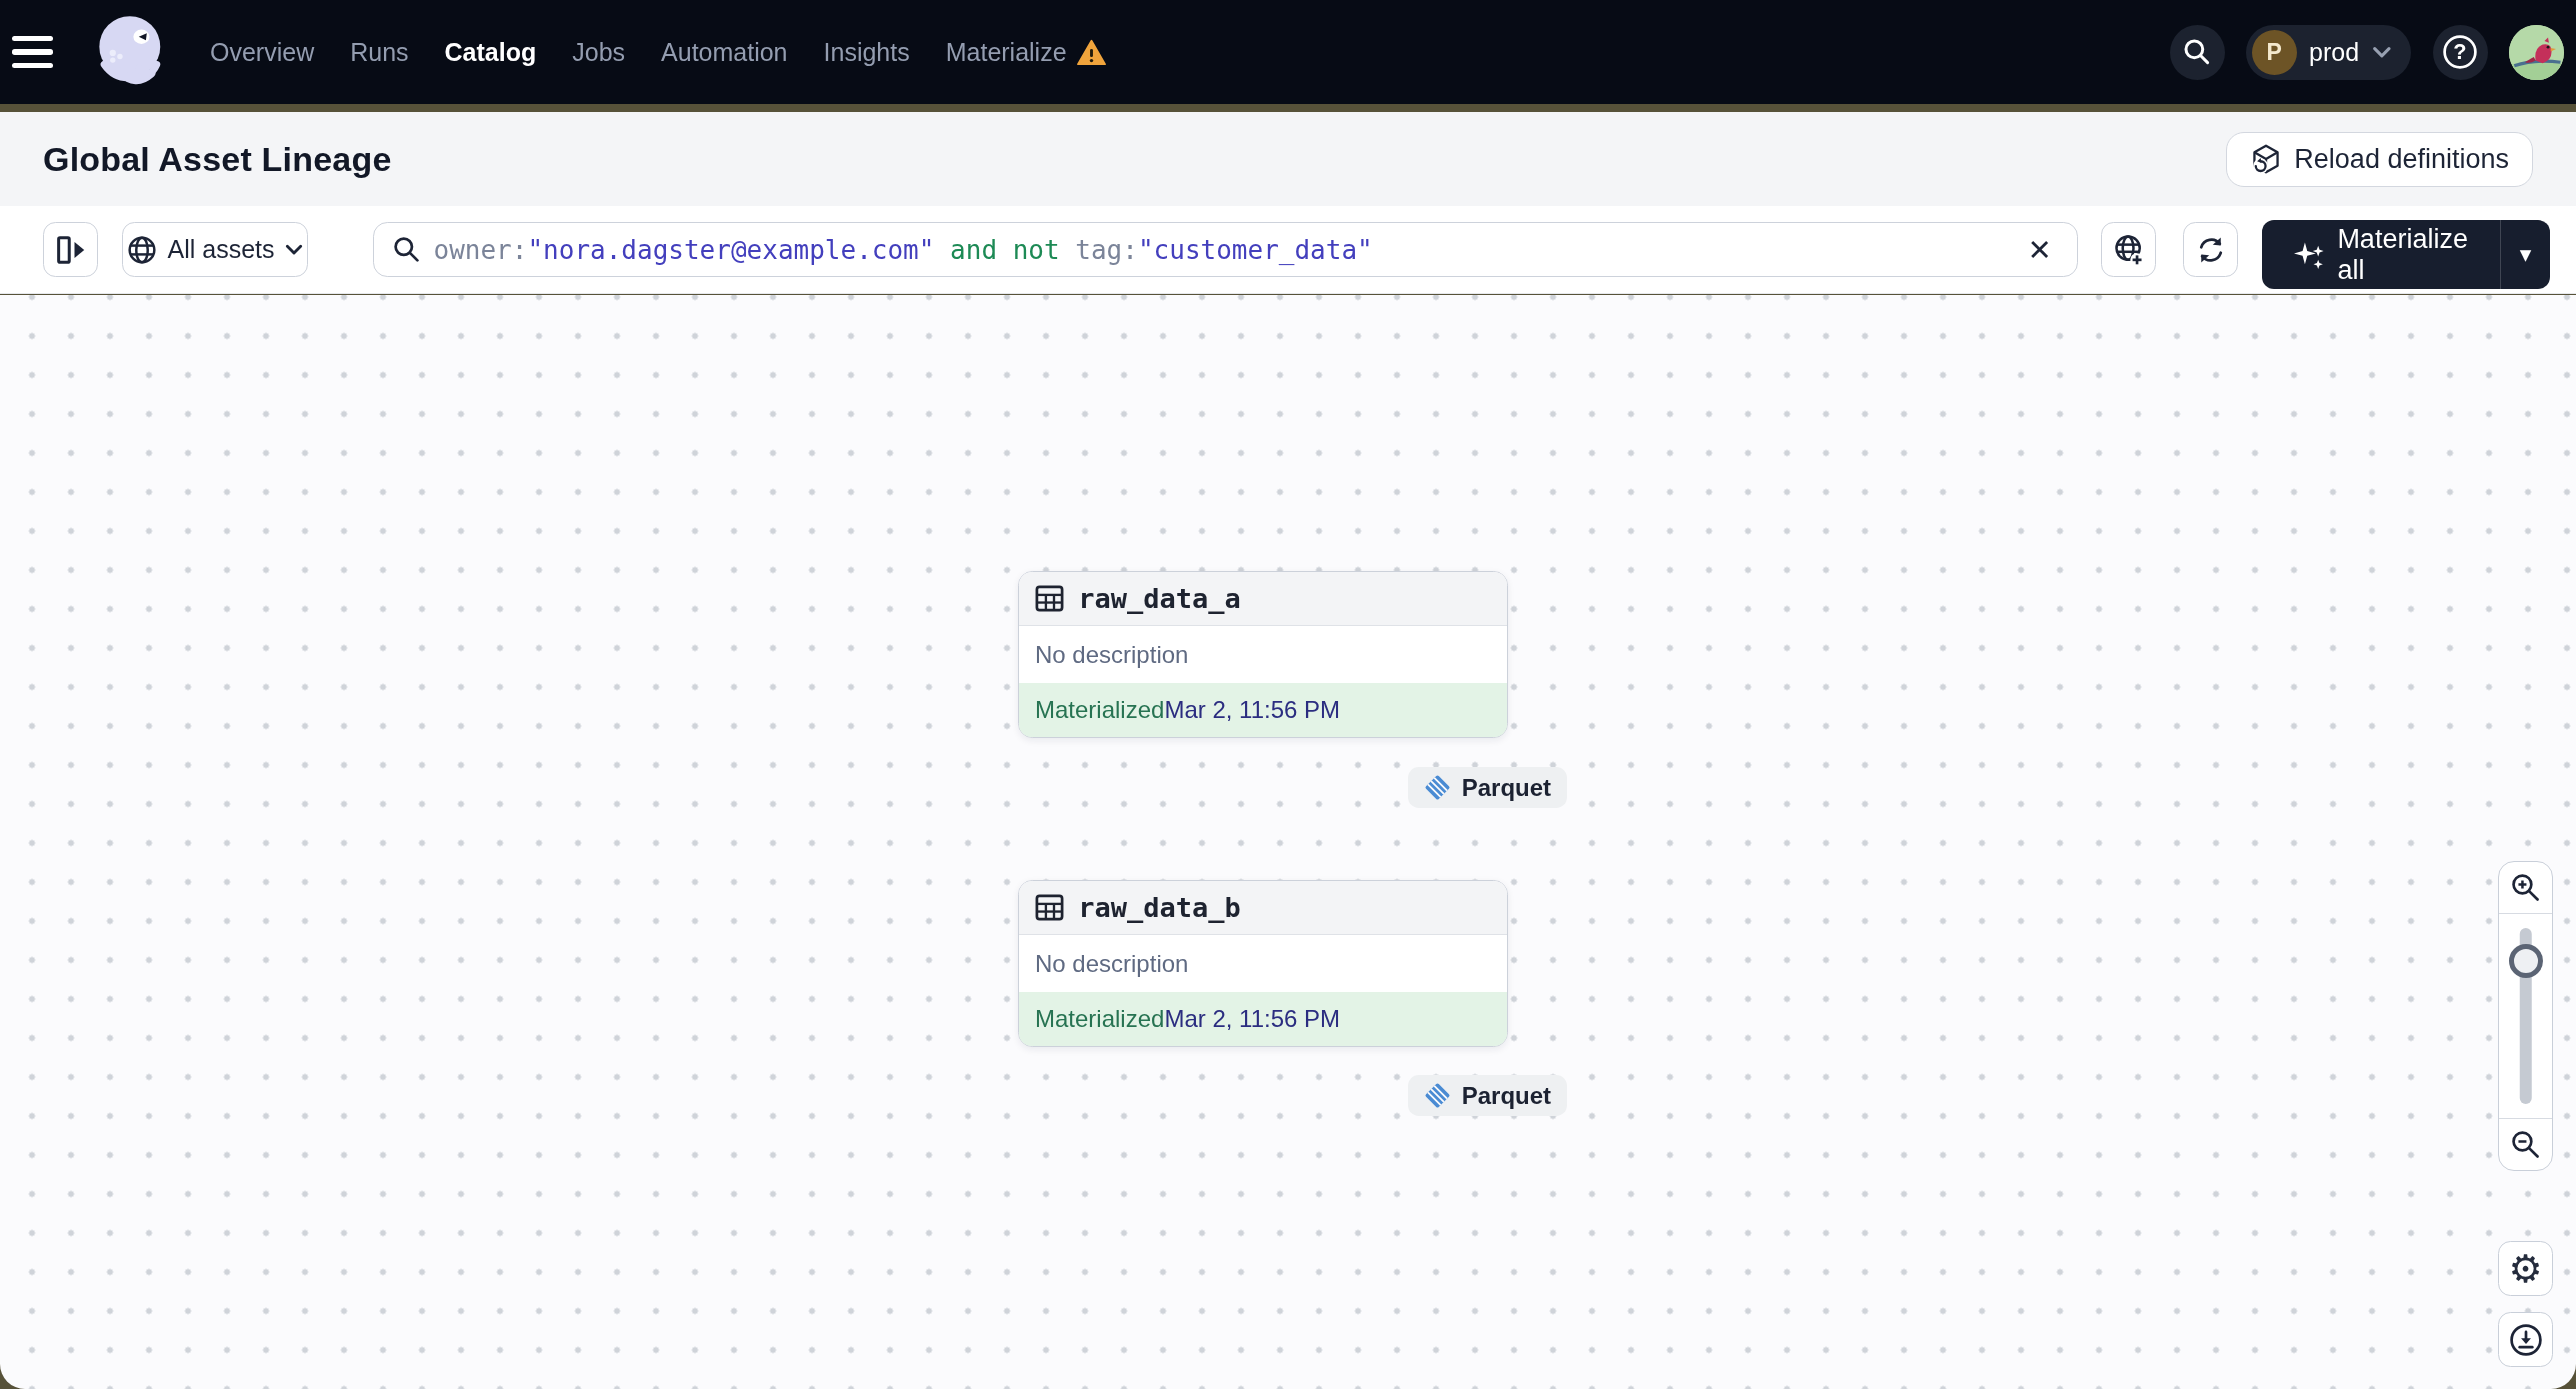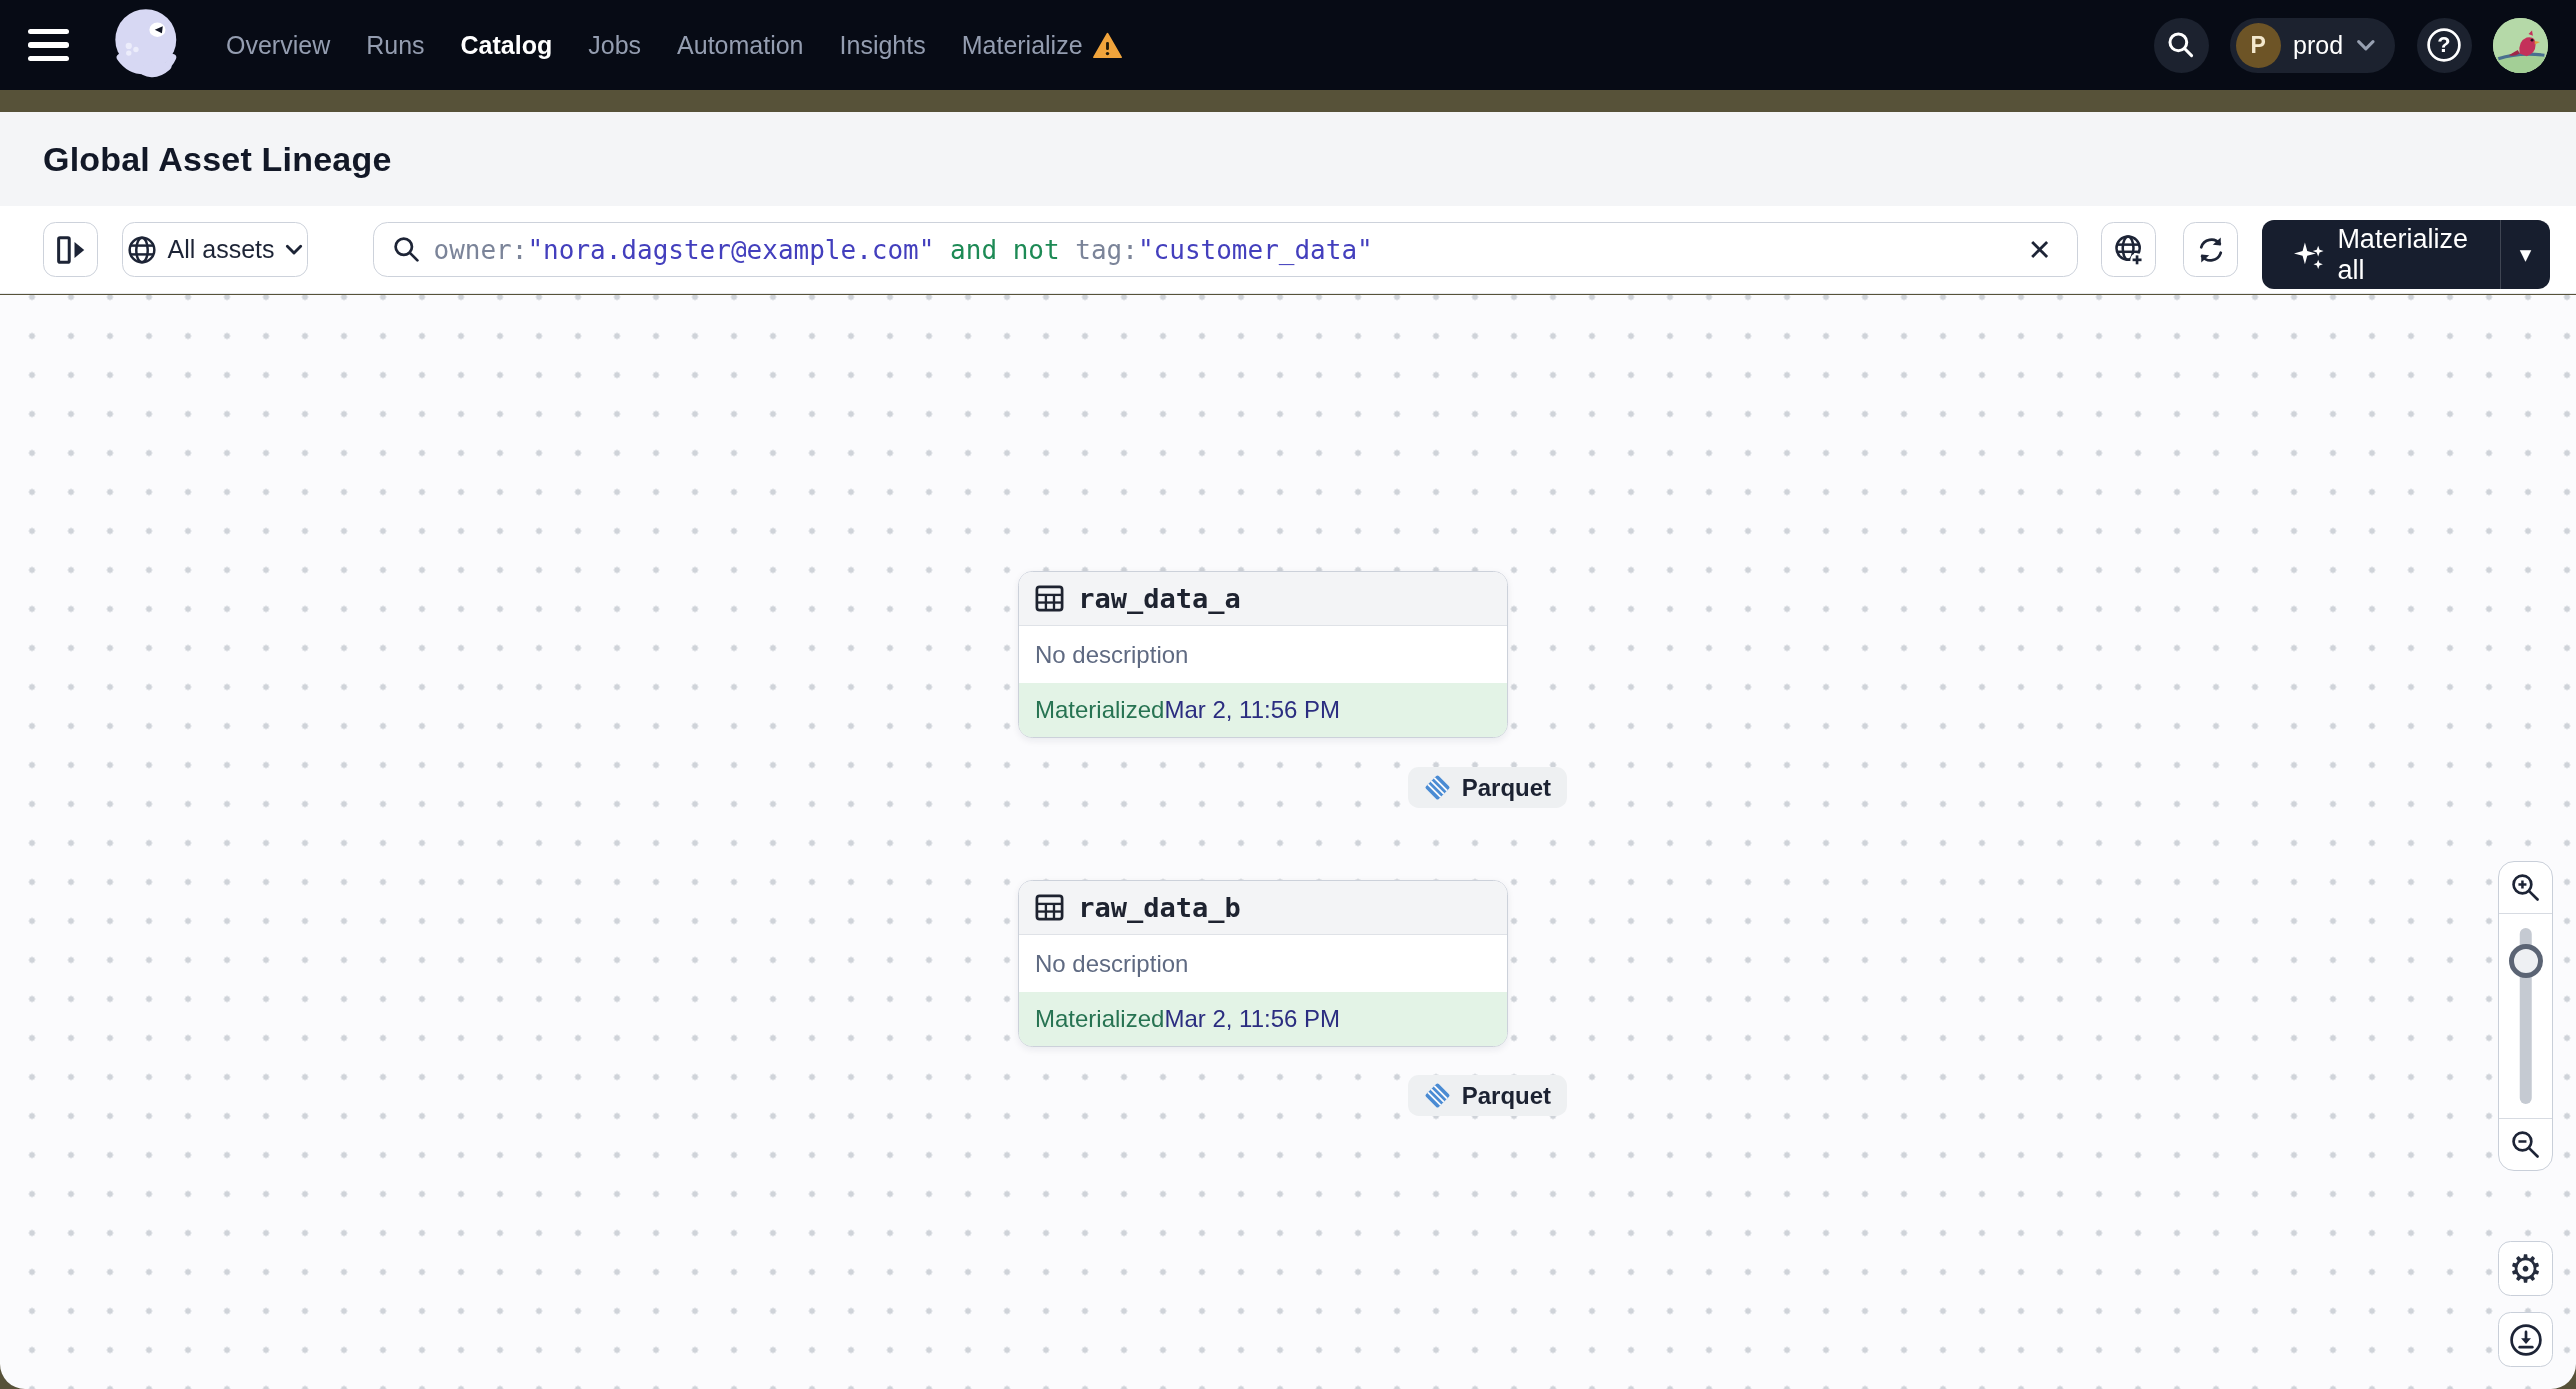--- a/index.html
+++ b/index.html
@@ -1,22 +1,22 @@
 <!DOCTYPE html>
 <html style="font-size:14.3px"><head>
 <meta charset="utf-8">
 <style>
   * { margin:0; padding:0; box-sizing:border-box; }
   html,body { width:2576px; height:1389px; }
   body { font-family:"Liberation Sans", sans-serif; background:#575239; overflow:hidden; }
   #app { position:relative; width:2576px; height:1389px; }
 
   
-  .topnav { position:absolute; left:0; top:0; width:2576px; height:90px; background:#070b15;
-            display:flex; align-items:center; padding:0 28px; }
+  .topnav { position:absolute; left:0; top:0; width:2576px; height:104px; background:#070b15;
+            display:flex; align-items:center; padding:0 12px; }
   .hamburger { width:55px; height:55px; display:flex; flex-direction:column; justify-content:center; gap:8px; cursor:pointer; }
   .hamburger span { display:block; width:41px; height:5.4px; background:#ffffff; border-radius:2.7px; }
   .logo { width:86px; height:86px; margin-left:18px; }
   .navlinks { display:flex; align-items:center; gap:36px; margin-left:39px; }
   .navlink { font-size:25px; color:#949db0; cursor:pointer; display:flex; align-items:center; gap:10.7px; }
   .navlink.active { color:#ffffff; font-weight:700; }
   .nav-right { margin-left:auto; display:flex; align-items:center; gap:21.5px; }
   .circle-btn { width:55px; height:55px; border-radius:50%; background:#1c222f; display:flex; align-items:center; justify-content:center; cursor:pointer; }
   .prod-pill { height:55px; border-radius:28px; background:#1c222f; display:flex; align-items:center; gap:12.5px; padding:0 19.7px 0 5.4px; cursor:pointer; }
   .prod-avatar { width:45px; height:45px; border-radius:50%; background:#6d5426; color:#f3e8cd; font-size:23px; font-weight:700; display:flex; align-items:center; justify-content:center; }
@@ -171,20 +171,30 @@
           <circle cx="44" cy="25" r="1.6" fill="#20131a"></circle>
           <path d="M47 26 L53 27 L47 30 Z" fill="#e09a3c"></path>
           <path d="M40 18 L44 14 L45 20 Z" fill="#c4305a"></path>
         </svg>
       </div>
     </div>
   </div>
 
   <div class="pageheader">
     <div class="page-title">Global Asset Lineage</div>
+    <div class="reload-btn">
+      <svg width="32" height="32" viewBox="0 0 36 36">
+        <path d="M18 3 L31 10.5 V25.5 L18 33 L5 25.5 V10.5 Z" stroke="#1d2436" stroke-width="2.6" fill="none" stroke-linejoin="round"></path>
+        <path d="M5 10.5 L18 18 L31 10.5 M18 18 V33" stroke="#1d2436" stroke-width="2.6" fill="none" stroke-linejoin="round"></path>
+        <circle cx="12" cy="26" r="8.5" fill="#ffffff"></circle>
+        <path d="M6.5 26 a5.5 5.5 0 1 0 5.5 -5.5" stroke="#1d2436" stroke-width="2.6" fill="none" stroke-linecap="round"></path>
+        <path d="M12 17 l-4 3.5 l5 2 z" fill="#1d2436"></path>
+      </svg>
+      <span>Reload definitions</span>
+    </div>
   </div>
 
   <div class="filterrow">
 
     <div class="frow-item btn-expand">
       <svg width="32" height="30" viewBox="0 0 36 34">
         <rect x="4" y="3" width="12" height="28" stroke="#1d2436" stroke-width="3.4" fill="none" rx="1.5"></rect>
         <path d="M22 8 L33 17 L22 26 Z" fill="#1d2436"></path>
       </svg>
     </div>

